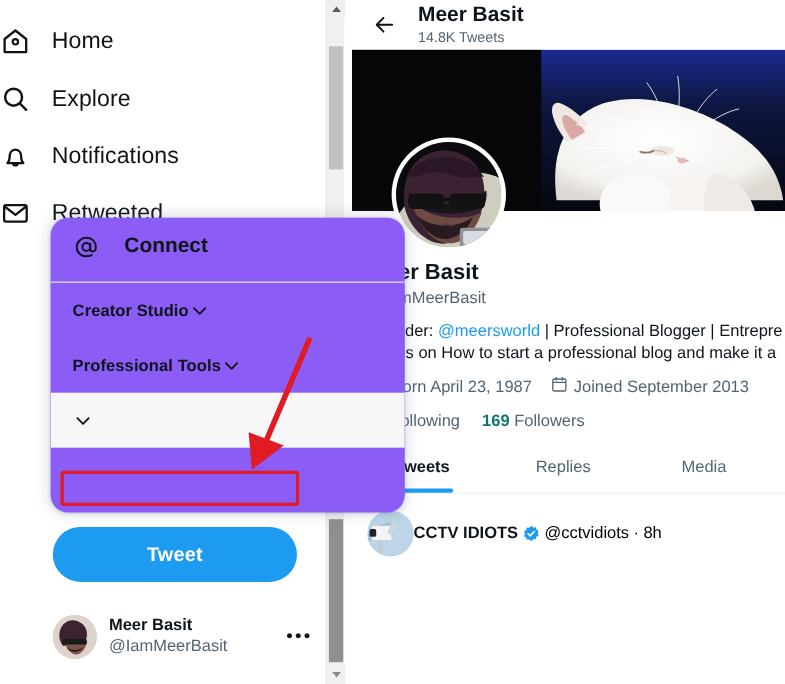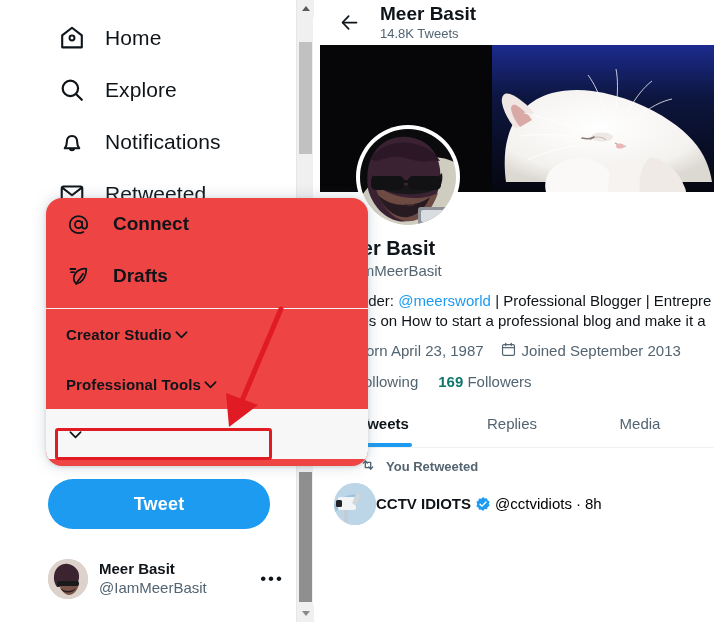--- a/index.html
+++ b/index.html
@@ -14,21 +14,20 @@
   
   .sidebar {
     position: absolute; left: 0; top: 0;
     width: 296px; height: 622px;
     background: #ffffff;
   }
   .nav-list { padding-top: 12px; }
   .nav-item {
     display: flex; align-items: center;
     height: 52px;
-    padding-left: 58px;
     gap: 19px;
     cursor: pointer;
   }
   .nav-icon { width: 28px; height: 28px; flex: none; display: block; }
   .nav-label {
     font-size: 21px; color: #0f1419; font-weight: 400;
     white-space: nowrap; letter-spacing: .1px;
   }
 
   .tweet-button {
@@ -80,21 +79,21 @@
   }
   .sb-thumb-bottom {
     position: absolute; left: 2px; top: 472px;
     width: 13px; height: 130px; background: #8f8f8f; cursor: pointer;
   }
 
   
   .dropdown {
     position: absolute; left: 46px; top: 198px;
     width: 322px; height: 268px;
-    background: #ef4444;
+    background: #8b5cf6;
     border-radius: 16px;
     box-shadow: 0 0 14px rgba(101,119,134,.30), 0 1px 3px rgba(101,119,134,.18);
     overflow: hidden;
     z-index: 30;
   }
   .dd-item {
     display: flex; align-items: center;
     height: 52px; padding-left: 20px; gap: 22px;
     cursor: pointer;
   }
@@ -398,31 +397,20 @@
       </div>
       <div class="tab">
         <span class="tab-label">Replies</span>
       </div>
       <div class="tab">
         <span class="tab-label">Media</span>
       </div>
     </div>
 
     <div class="tweet-entry">
-      <div class="retweet-row">
-        <span>
-          <svg width="16" height="16" viewBox="0 0 24 24" fill="none" stroke="#536471" stroke-width="2" stroke-linecap="round" stroke-linejoin="round">
-            <polyline points="5,9 8,6 11,9"></polyline>
-            <path d="M8 6v10h8"></path>
-            <polyline points="19,15 16,18 13,15"></polyline>
-            <path d="M16 18V8H8"></path>
-          </svg>
-        </span>
-        <span class="retweet-label">You Retweeted</span>
-      </div>
       <div class="tweet-row">
         <span class="tweet-avatar">
           <svg width="42" height="42" viewBox="0 0 42 42">
             <rect width="42" height="42" fill="#bcd6e8"></rect>
             <path d="M0 22c6-8 16-12 26-10l-4 12c-8-2-16 0-22 6z" fill="#9fc2db"></path>
             <rect x="4" y="14" width="18" height="13" rx="2" fill="#f2f4f6"></rect>
             <rect x="2" y="17" width="6" height="7" rx="1.5" fill="#20242a"></rect>
             <rect x="20" y="10" width="5" height="12" rx="2" fill="#cfd6dc" transform="rotate(22 22 16)"></rect>
             <rect x="10" y="27" width="4" height="12" fill="#c3ccd4"></rect>
           </svg>
@@ -448,31 +436,20 @@
     <div class="dd-item">
       <span class="dd-icon">
         <svg width="25" height="25" viewBox="0 0 24 24" fill="none" stroke="#0f1419" stroke-width="1.7">
           <circle cx="12" cy="12" r="3.4"></circle>
           <path d="M15.4 9.2v4.3c0 1.6 1 2.4 2.2 2.4 1.7 0 2.7-1.6 2.7-3.9 0-4.6-3.3-8-8.3-8C7.4 4 3.6 7.6 3.6 12.3c0 4.6 3.5 7.9 8.4 7.9 1.8 0 3.4-.4 4.6-1.1" stroke-linecap="round"></path>
         </svg>
       </span>
       <span class="dd-label">Connect</span>
     </div>
 
-    <div class="dd-item">
-      <span class="dd-icon">
-        <svg width="25" height="25" viewBox="0 0 24 24" fill="none" stroke="#0f1419" stroke-width="1.7" stroke-linecap="round" stroke-linejoin="round">
-          <path d="M19.5 4.6c-5.6-.6-11.4 2.6-12 8.2-.3 2.7.8 4.9 2.6 6.1 2.3-.4 4.4-1.7 5.9-3.6 2.3-2.9 3.4-6.8 3.5-10.7z"></path>
-          <line x1="9.6" y1="19.1" x2="16.4" y2="9.4"></line>
-          <line x1="4.2" y1="4.8" x2="9" y2="4.8"></line>
-          <line x1="4.8" y1="7.8" x2="7.6" y2="7.8"></line>
-        </svg>
-      </span>
-      <span class="dd-label">Drafts</span>
-    </div>
 
     <div class="dd-sep"></div>
 
     <div class="dd-row">
       <span class="dd-row-label">Creator Studio</span>
       <span class="chev">
         <svg width="19" height="19" viewBox="0 0 24 24" fill="none" stroke="#0f1419" stroke-width="2.1" stroke-linecap="round" stroke-linejoin="round">
           <polyline points="5.5,9 12,15.6 18.5,9"></polyline>
         </svg>
       </span>

